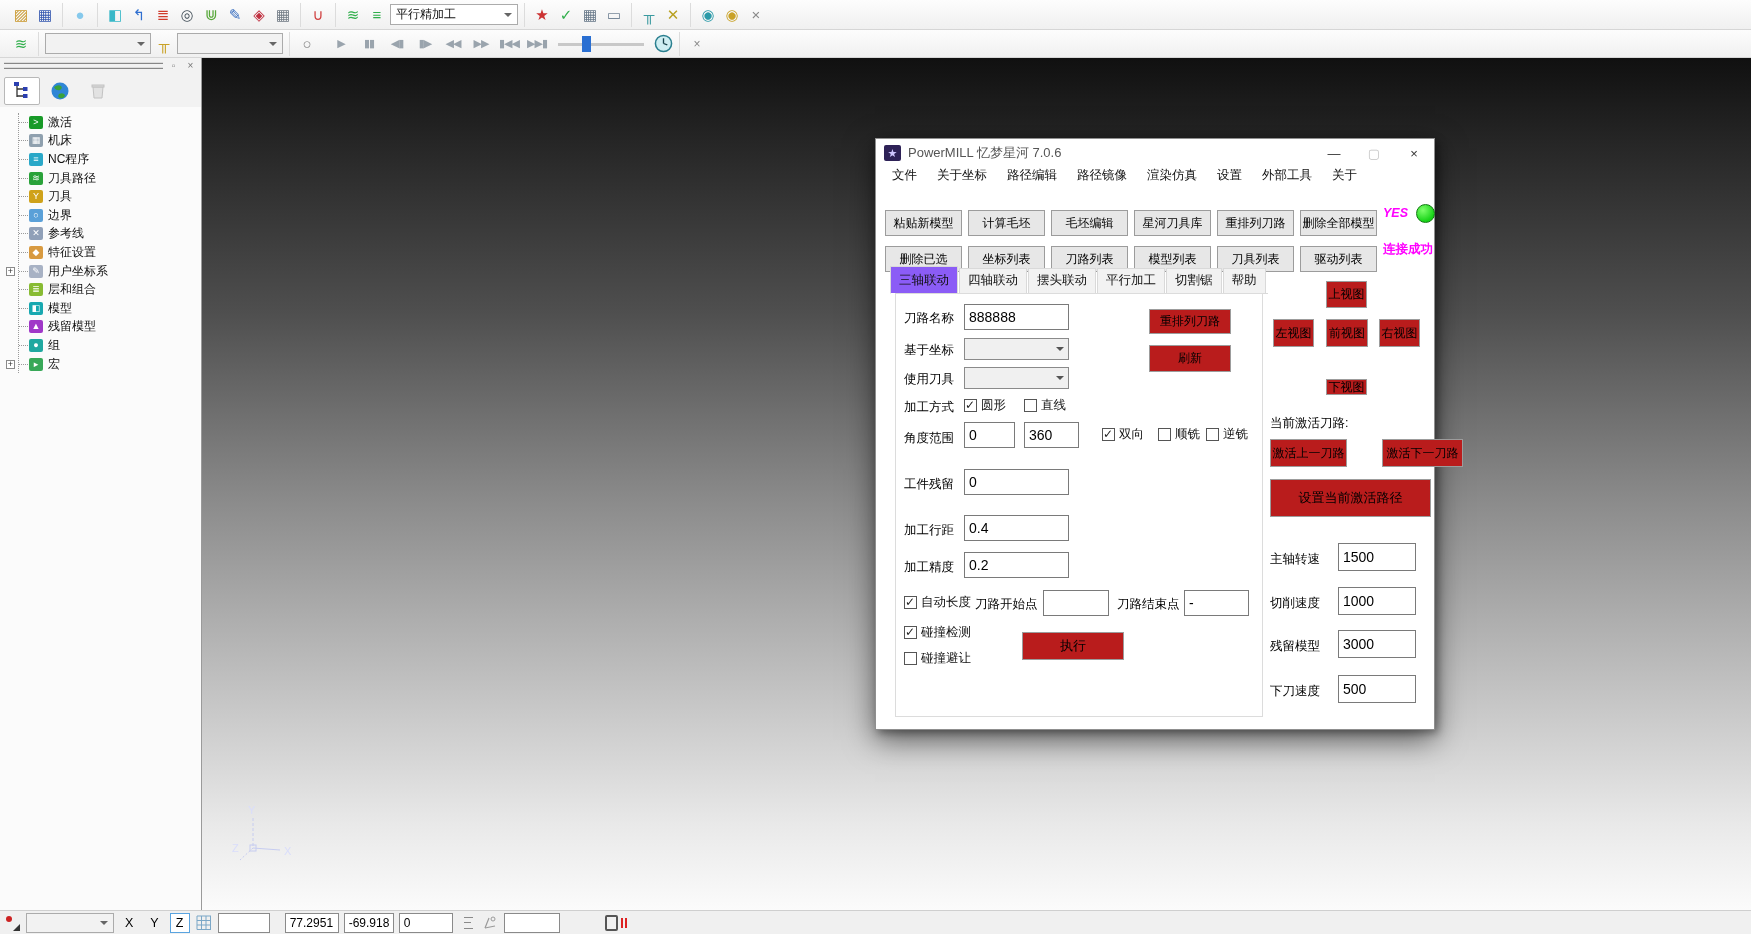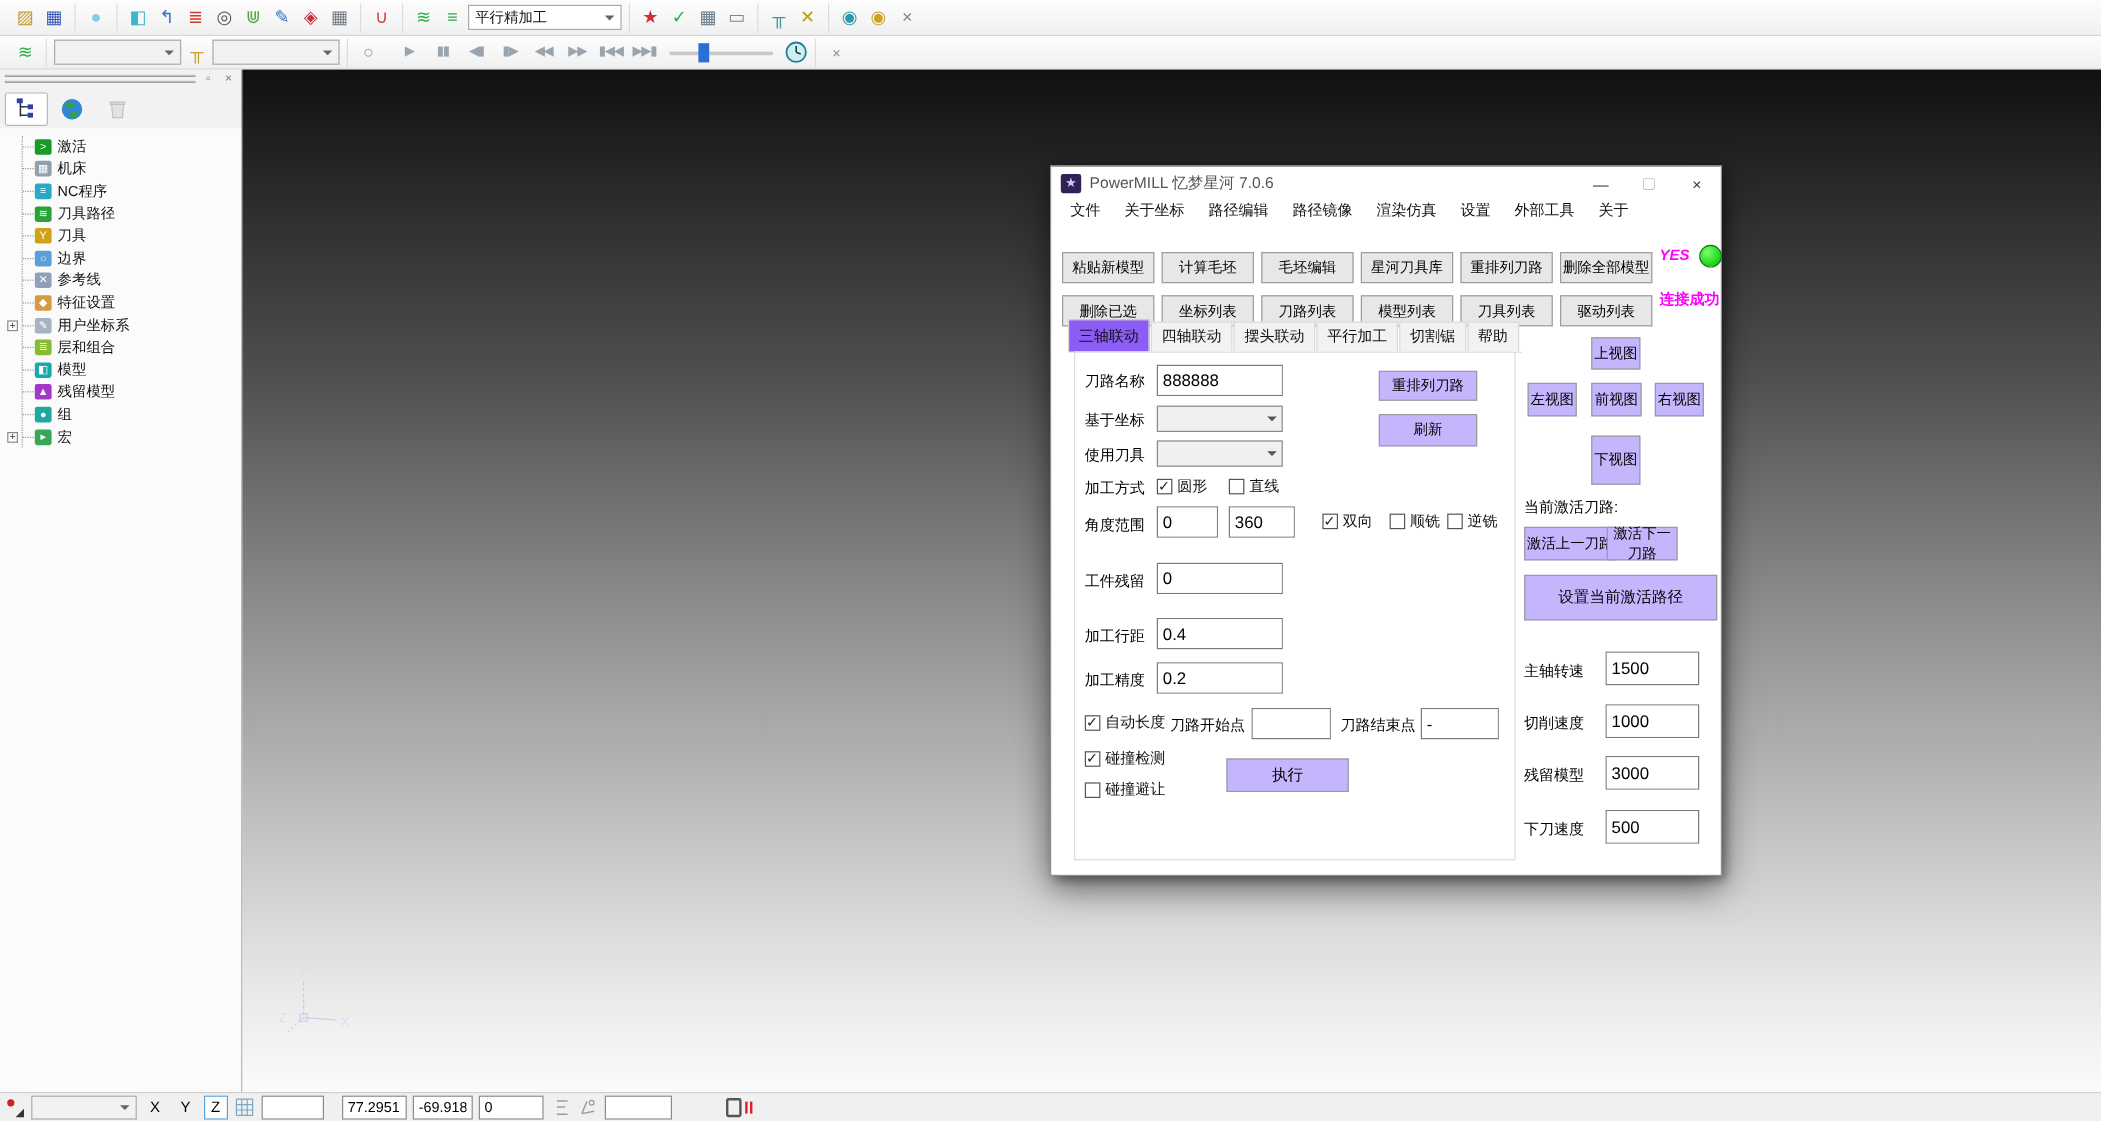--- a/index.html
+++ b/index.html
@@ -101,21 +101,21 @@
   .flabel { position:absolute; font-size:12.5px; color:#000; white-space:nowrap; }
   .finput { position:absolute; height:26px; border:1px solid #7a7a7a; background:#fff; }
   .finput input { width:100%; height:100%; border:none; outline:none; padding:0 4px; font-size:14px; font-family:inherit; }
   .fcombo { position:absolute; height:22px; width:105px; background:#f0f0f0; border:1px solid #8a8a8a;
     display:flex; align-items:center; justify-content:flex-end; padding-right:4px; }
   .fcombo .chev { width:0; height:0; border-left:4px solid transparent; border-right:4px solid transparent; border-top:4px solid #555; }
   .cbrow { position:absolute; display:flex; align-items:center; gap:4px; }
   .cb { width:13px; height:13px; background:#fff; border:1px solid #555; position:relative; flex:0 0 auto; }
   .cb.on::before { content:"✓"; position:absolute; left:0px; top:-2px; font-size:12px; color:#222; }
   .cblabel { font-size:12.5px; white-space:nowrap; }
-  .dbtn { position:absolute; background:#c4b5fd; border:1px solid #9c9c9c; font-size:12px;
+  .dbtn { position:absolute; background:#b91c1c; border:1px solid #9c9c9c; font-size:12px;
     font-family:inherit; color:#000; display:flex; align-items:center; justify-content:center; }
   .rlabel { position:absolute; font-size:12.5px; color:#000; white-space:nowrap; }
 </style>
 </head>
 <body>
 
 <div class="toolbar" id="toolbar-main">
   <div class="tb-group">
 
   <span class="tbi" style="color: rgb(201, 151, 43);">▨</span>
@@ -529,25 +529,25 @@
       <span class="cb"></span>
       <span class="cblabel">碰撞避让</span>
     </span>
     <button class="dbtn" style="left:126px;top:338px;width:102px;height:28px;font-size:13px">执行</button>
   </div>
 
   <button class="dbtn" style="left:450px;top:142px;width:41px;height:27px">上视图</button>
   <button class="dbtn" style="left:397px;top:180px;width:41px;height:28px">左视图</button>
   <button class="dbtn" style="left:450px;top:180px;width:42px;height:28px">前视图</button>
   <button class="dbtn" style="left:503px;top:180px;width:41px;height:28px">右视图</button>
-  <button class="dbtn" style="left:450px;top:224px;width:41px;height:41px">下视图</button>
+  <button class="dbtn" style="left:450px;top:240px;width:41px;height:16px">下视图</button>
 
   <span class="rlabel" style="left:394px;top:276px">当前激活刀路:</span>
   <button class="dbtn" style="left:394px;top:300px;width:77px;height:28px">激活上一刀路</button>
-  <button class="dbtn" style="left:463px;top:300px;width:59px;height:28px">激活下一刀路</button>
+  <button class="dbtn" style="left:506px;top:300px;width:81px;height:28px">激活下一刀路</button>
   <button class="dbtn" style="left:394px;top:340px;width:161px;height:38px;font-size:13px">设置当前激活路径</button>
 
   <span class="rlabel" style="left:394px;top:412px">主轴转速</span>
   <div class="finput" style="left:462px;top:404px;width:78px;height:28px">
     <input value="1500" style="">
   </div>
   <span class="rlabel" style="left:394px;top:456px">切削速度</span>
   <div class="finput" style="left:462px;top:448px;width:78px;height:28px">
     <input value="1000" style="">
   </div>

